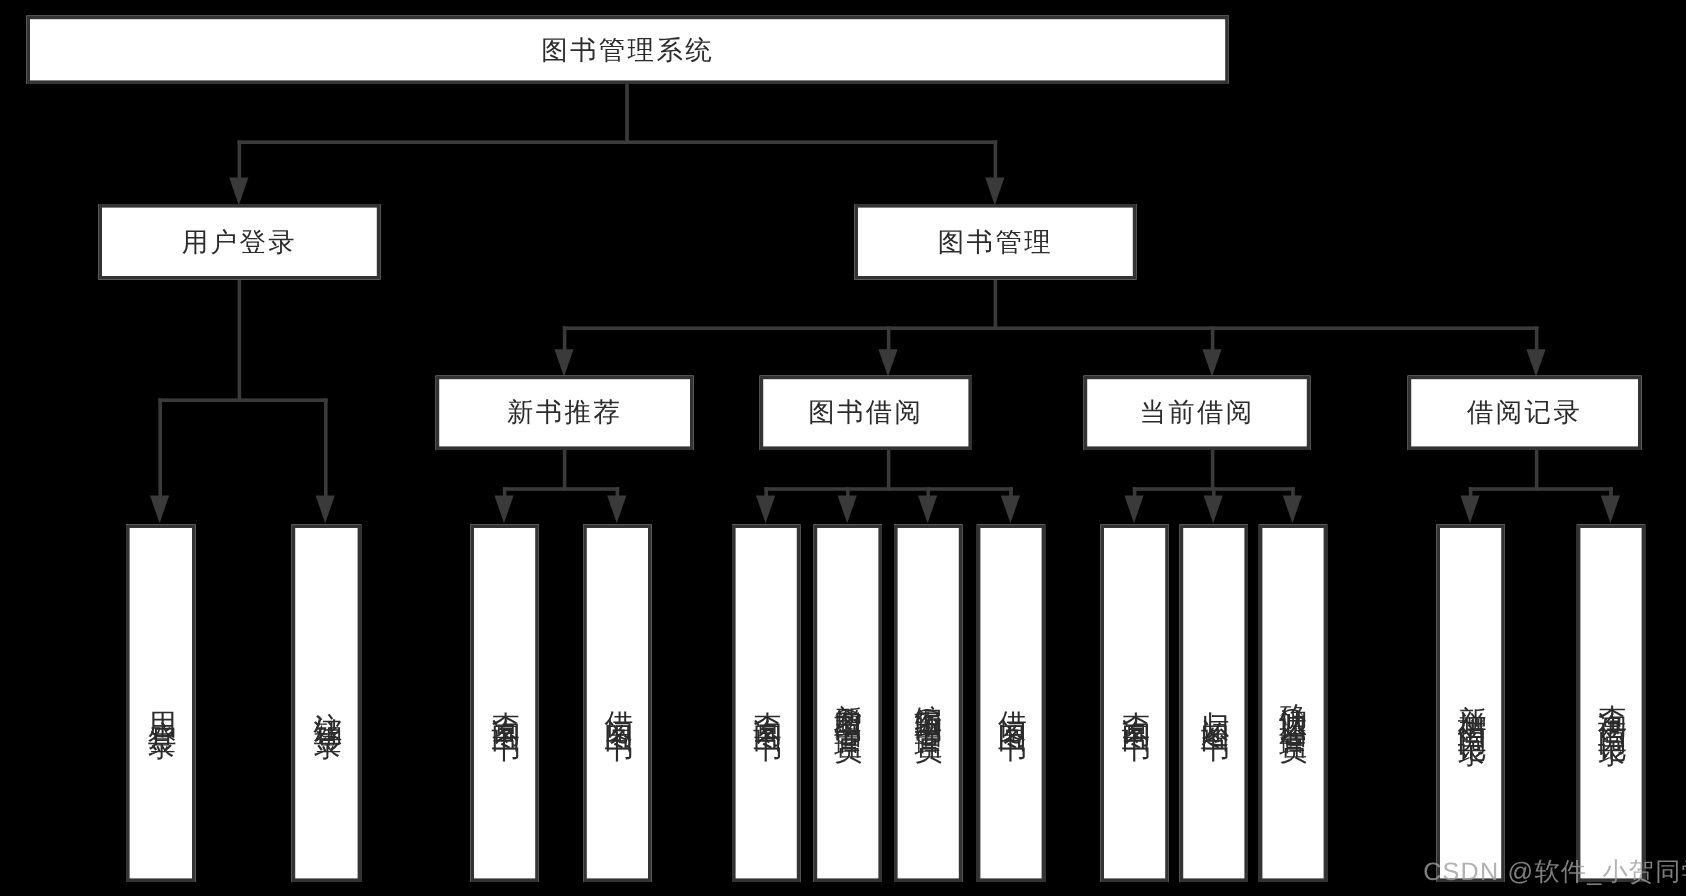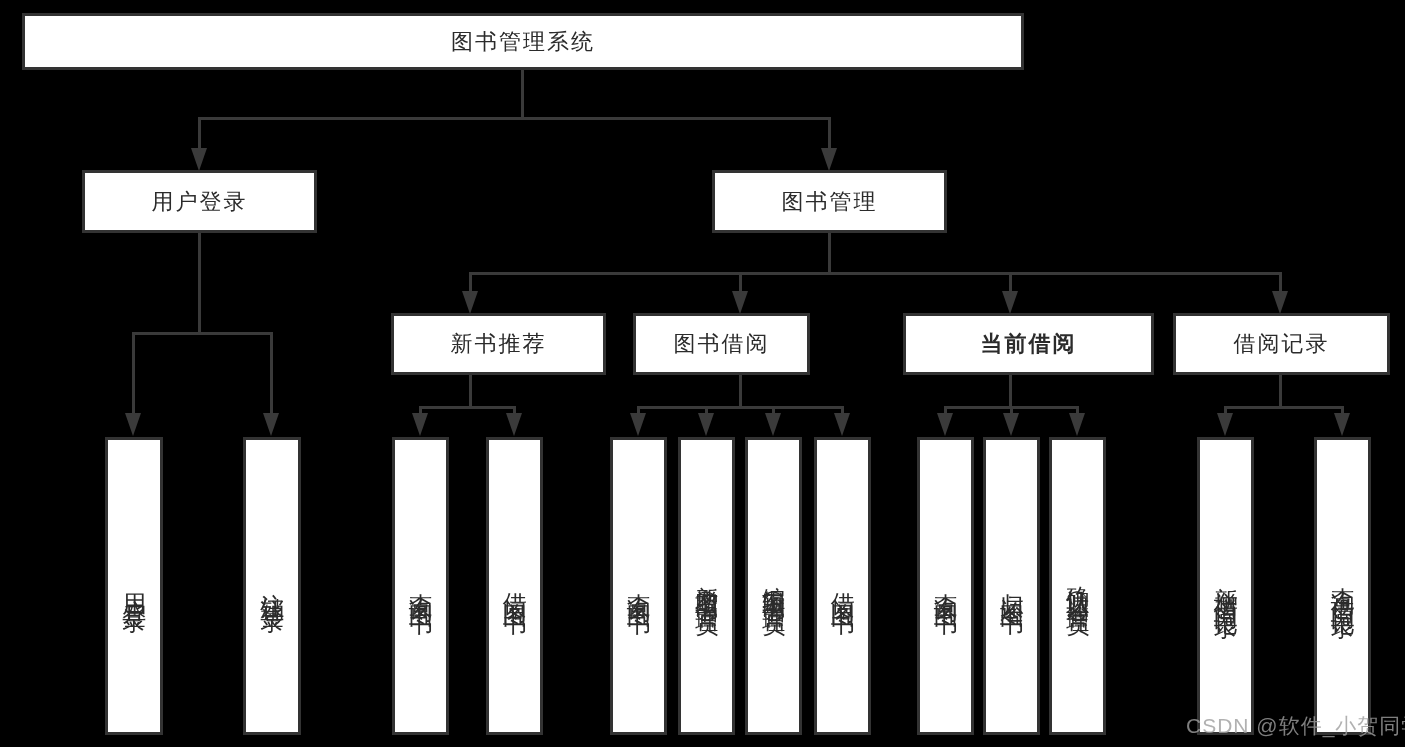--- a/index.html
+++ b/index.html
@@ -136,30 +136,30 @@
     <span>图书管理系统</span>
   </div>
 
   <div class="box" style="left:82px;top:170px;width:235px;height:63px;">
     <span>用户登录</span>
   </div>
   <div class="box" style="left:712px;top:170px;width:235px;height:63px;">
     <span>图书管理</span>
   </div>
 
-  <div class="box" style="left:363px;top:313px;width:215px;height:62px;margin-left:28px;">
+  <div class="box" style="left:363px;top:313px;width:215px;height:62px;">
     <span>新书推荐</span>
   </div>
   <div class="box" style="left:633px;top:313px;width:177px;height:62px;">
     <span>图书借阅</span>
   </div>
-  <div class="box" style="left:903px;top:313px;width:251px;height:62px;font-weight:bold;">
+  <div class="box" style="left:903px;top:313px;width:189px;height:62px;">
     <span>当前借阅</span>
   </div>
-  <div class="box" style="left:1173px;top:313px;width:217px;height:62px;">
+  <div class="box" style="left:1173px;top:313px;width:195px;height:62px;">
     <span>借阅记录</span>
   </div>
 
   <div class="vbox" style="left:105px;top:437px;width:58px;height:298px;">
     <span class="vtext">用户登录</span>
   </div>
   <div class="vbox" style="left:243px;top:437px;width:58px;height:298px;">
     <span class="vtext">注销登录</span>
   </div>
 

